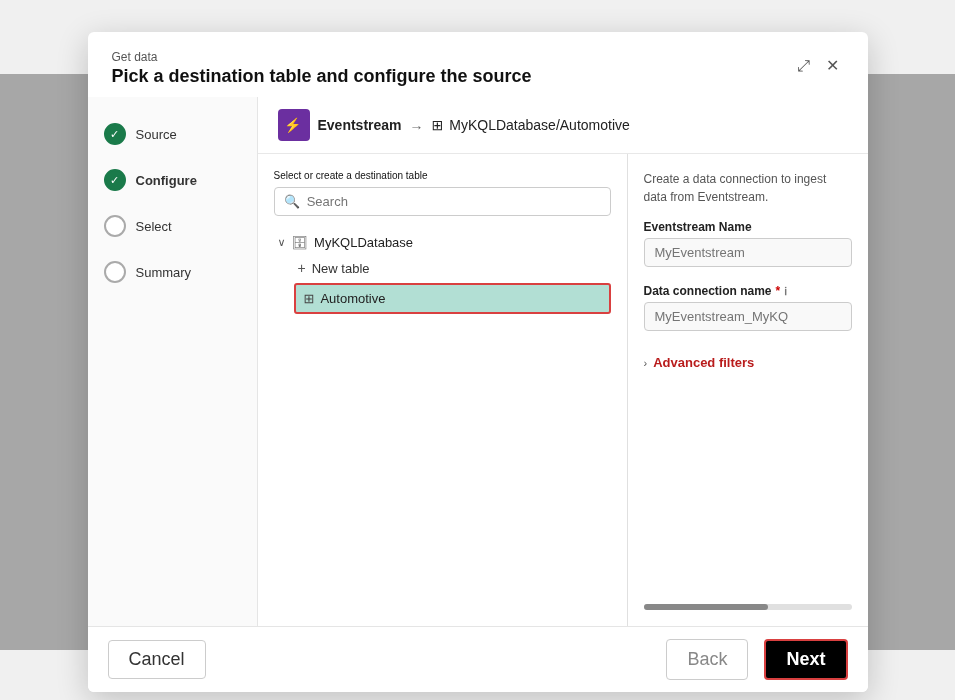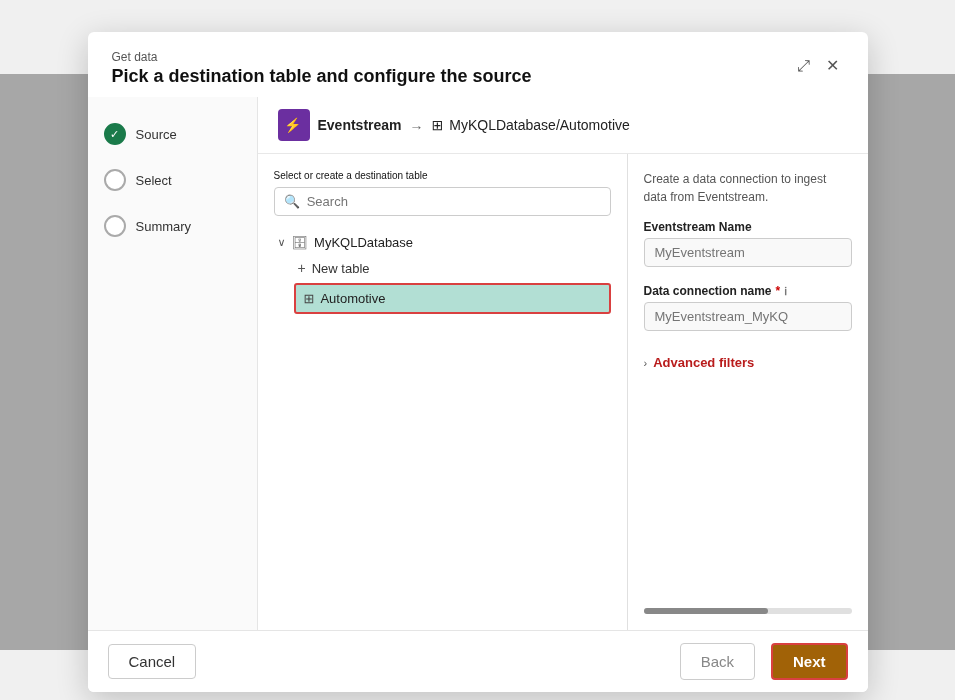--- a/index.html
+++ b/index.html
@@ -402,41 +402,41 @@
       gap: 8px;
     }
 
     .footer-right {
       display: flex;
       gap: 16px;
     }
 
     .btn {
       padding: 8px 20px;
-      font-size: 15px;
+      font-size: 18px;
       border-radius: 4px;
       cursor: pointer;
       font-weight: 500;
     }
 
     .btn-cancel {
       background: white;
       border: 1px solid #ccc;
       color: #333;
     }
 
     .btn-back {
       background: white;
       border: 1px solid #ccc;
       color: #888;
       cursor: default;
     }
 
     .btn-next {
-      background: #a16207;
+      background: #000000;
       border: 2px solid #d94040;
       color: white;
       font-weight: 600;
     }
 
     
     .checkmark::after { content: '✓'; }
   </style>
 </head>
 <body>
@@ -456,20 +456,26 @@
     </div>
 
     <div class="modal-body">
 
       <div class="sidebar">
         <div class="sidebar-step">
           <div class="step-circle completed">
             <span class="checkmark"></span>
           </div>
           <span class="step-label">Source</span>
+        </div>
+        <div class="sidebar-step">
+          <div class="step-circle completed">
+            <span class="checkmark"></span>
+          </div>
+          <span class="step-label active">Configure</span>
         </div>
         <div class="sidebar-step">
           <div class="step-circle inactive"></div>
           <span class="step-label">Select</span>
         </div>
         <div class="sidebar-step">
           <div class="step-circle inactive"></div>
           <span class="step-label">Summary</span>
         </div>
       </div>

